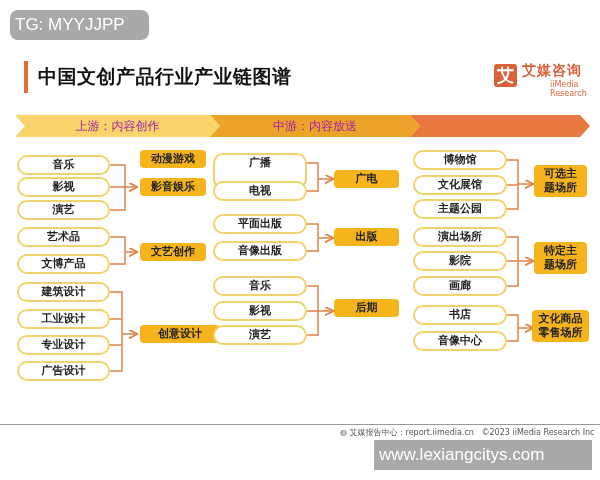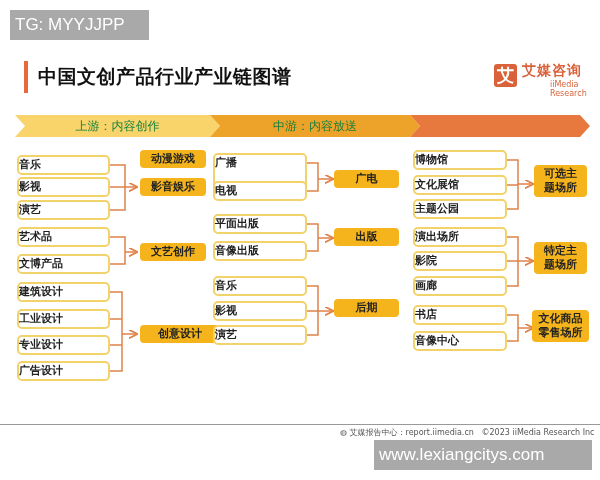--- a/index.html
+++ b/index.html
@@ -1,31 +1,31 @@
 <!DOCTYPE html>
 <html><head>
 <meta charset="utf-8">
 <style>
   html, body { margin:0; padding:0; }
   body { width:600px; height:480px; position:relative; background:#ffffff; overflow:hidden;
          font-family:"DejaVu Sans","Liberation Sans",sans-serif; color:#222; }
   .abs { position:absolute; }
   .tg { left:10px; top:10px; width:139px; height:30px; background:#a9a9a9; color:#fff;
-        font-family:"Liberation Sans",sans-serif; font-size:17px; line-height:30px; padding-left:5px; box-sizing:border-box; }
+        font-family:"Liberation Sans",sans-serif; font-size:17px; line-height:30px; padding-left:5px; box-sizing:border-box;border-radius:8px; }
   .title-bar { left:24px; top:61px; width:4px; height:32px; background:#e8693a; }
   .title { left:38px; top:62px; font-size:19px; font-weight:bold; color:#111; line-height:28px; letter-spacing:0.5px; }
   .logo-box { left:494px; top:64px; width:23px; height:23px; background:#d9623a; border-radius:3px; color:#fff;
               font-size:17px; font-weight:bold; text-align:center; line-height:23px; }
   .logo-cn { left:522px; top:62px; font-size:14px; color:#d9623a; font-weight:bold; letter-spacing:1px; }
   .logo-en { left:550px; top:80px; font-size:8px; color:#d9623a; }
-  .stage { top:115px; height:22px; line-height:22px; text-align:center; font-size:12px; color:#15803d; }
+  .stage { top:115px; height:22px; line-height:22px; text-align:center; font-size:12px; color:#a21caf; }
   .stage svg { position:absolute; left:0; top:0; }
   .stage span { position:relative; }
-  .node { position:absolute; background:#fff; border:2px solid #f2d26b; border-radius:5px; box-sizing:border-box;
-          font-size:11px; font-weight:bold; text-align:left; color:#222; }
+  .node { position:absolute; background:#fff; border:2px solid #f2d26b; border-radius:10px; box-sizing:border-box;
+          font-size:11px; font-weight:bold; text-align:center; color:#222; }
   .cat { position:absolute; background:#f5b41c; border-radius:4px; box-sizing:border-box; font-size:11px; font-weight:bold;
          text-align:center; color:#222; display:flex; align-items:center; justify-content:center; line-height:14px; }
   .connectors { position:absolute; left:0; top:0; }
   .footer-line { left:0; top:424px; width:600px; height:1px; background:#999; }
   .footer { left:340px; top:427px; font-size:8px; color:#555; white-space:nowrap; }
   .wm { left:374px; top:440px; width:218px; height:30px; background:#a9a9a9; color:#fff;
         font-family:"Liberation Sans",sans-serif; font-size:17px; line-height:30px; padding-left:5px; box-sizing:border-box; }
 </style>
 </head>
 <body>

